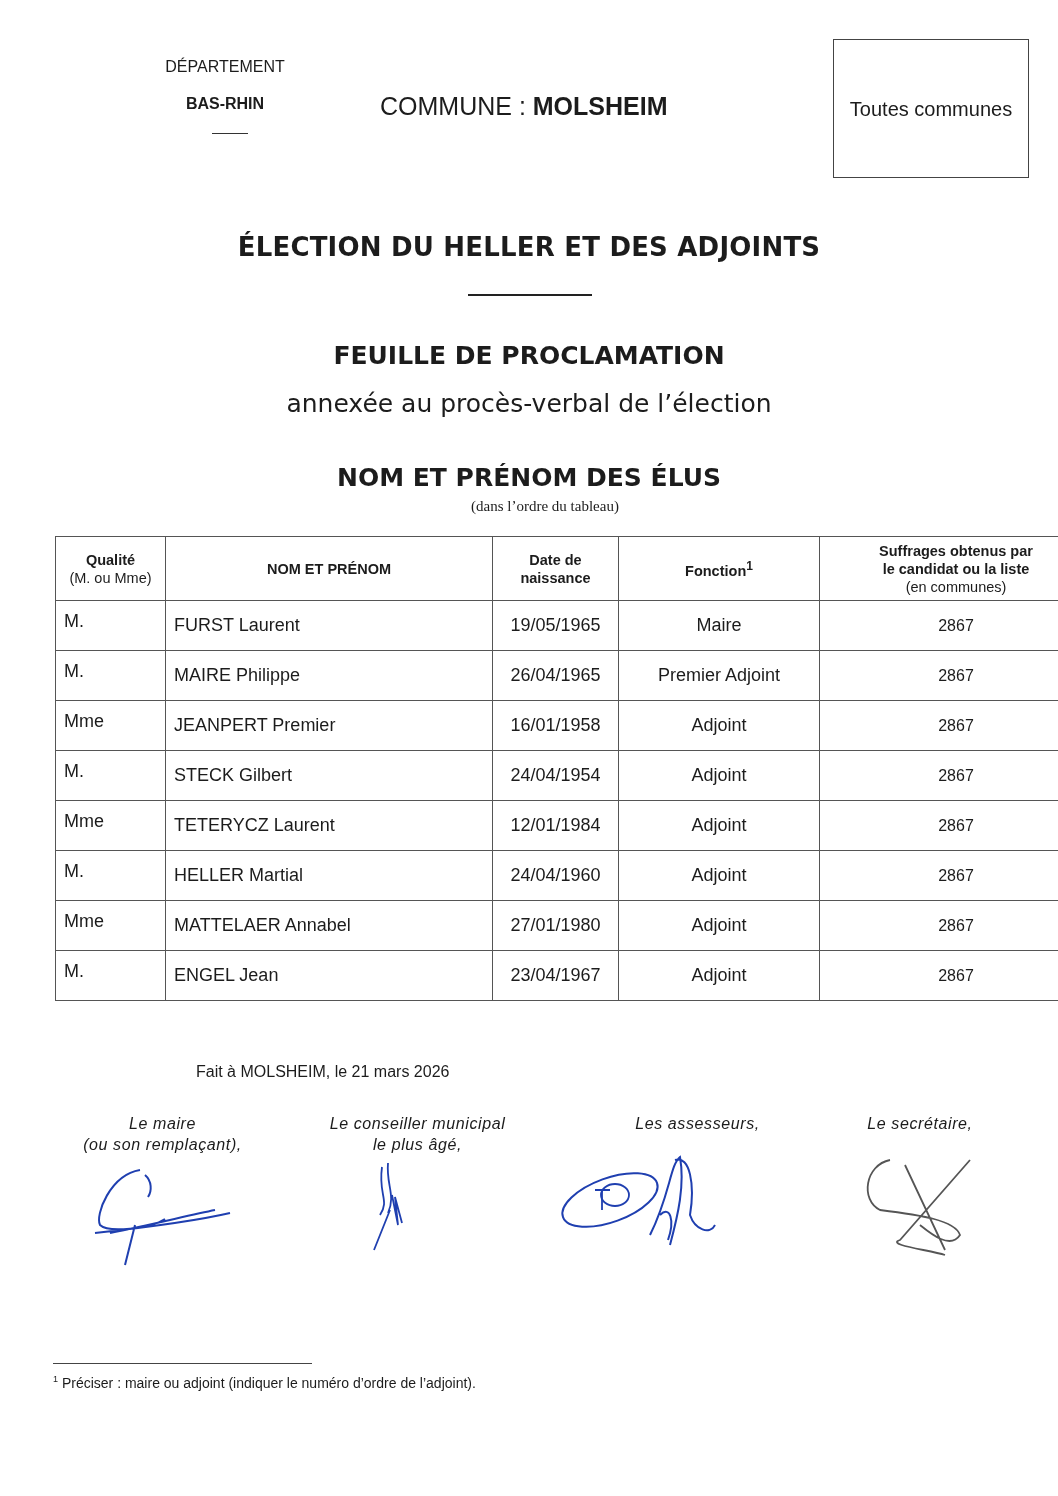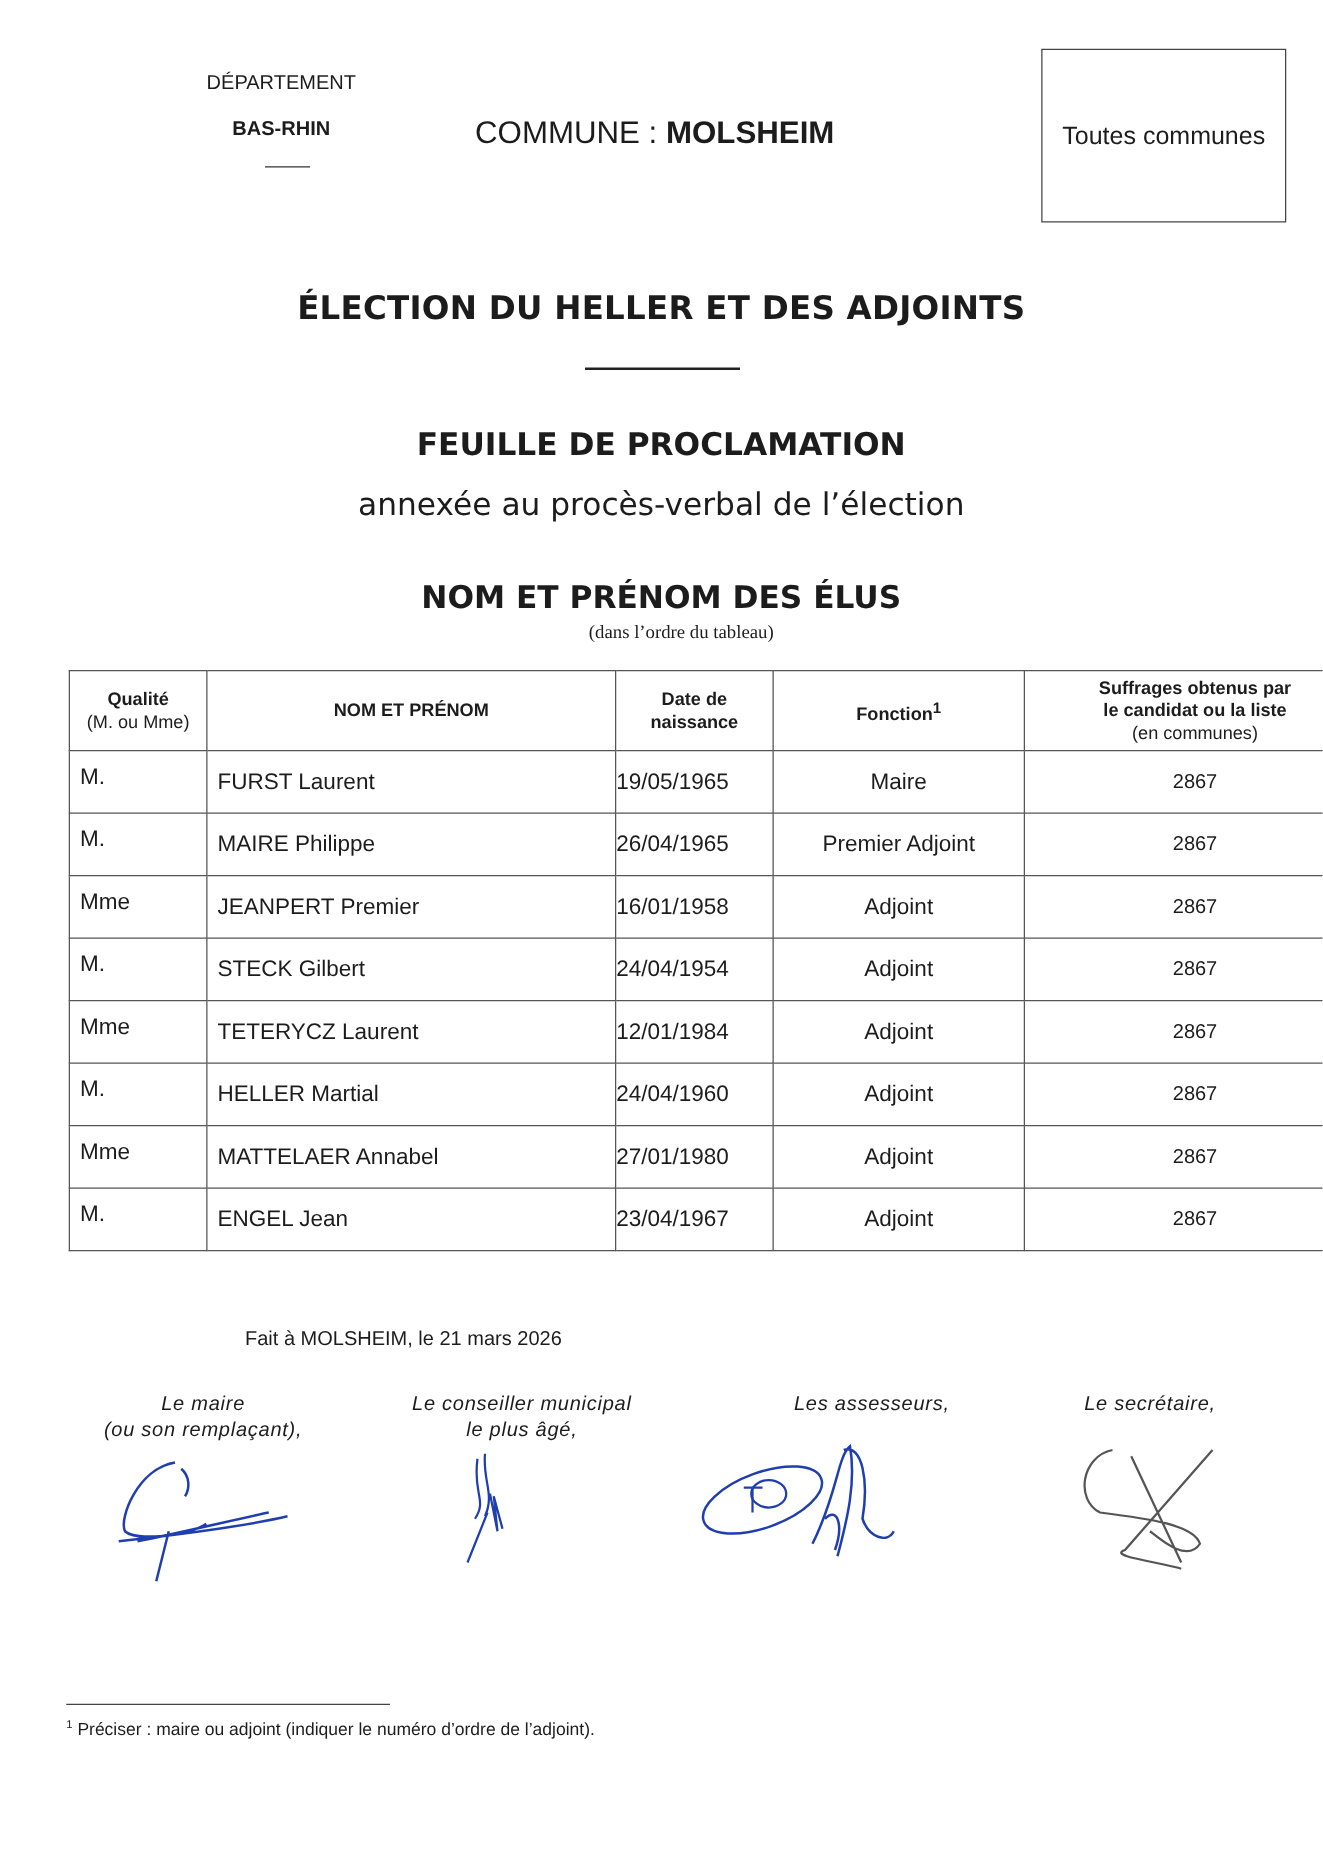--- a/index.html
+++ b/index.html
@@ -19,21 +19,21 @@
     .t3 { top: 389px; font-size: 25px; font-weight: normal; }
     .t4 { top: 463px; font-size: 25px; }
     .t5 { left: 0; width: 1058px; top: 498px; text-align: center; font-family: "Liberation Serif", serif; font-size: 15px; padding-left: 16px; }
     table.elus { position: absolute; left: 55px; top: 536px; width: 1038px; border-collapse: collapse; font-family: "Liberation Sans", sans-serif; }
     table.elus th, table.elus td { border: 1.5px solid #555; padding: 0; }
     table.elus th { height: 63px; font-size: 14.5px; font-weight: bold; text-align: center; line-height: 18px; }
     table.elus th .sub { font-weight: normal; font-size: 14.5px; }
     table.elus td { height: 49px; font-size: 18px; }
     td.c-qual { width: 110px; padding-left: 8px !important; vertical-align: top; padding-top: 10px !important; box-sizing: border-box; }
     td.c-name { width: 318px; padding-left: 8px !important; }
-    td.c-date { width: 125px; text-align: left; }
+    td.c-date { width: 125px; text-align: center; }
     td.c-fonc { width: 200px; text-align: center; margin-top: 40px; }
     td.c-suff { text-align: center; font-size: 16px !important; }
     .fait { left: 196px; top: 1063px; font-size: 16px; }
     .sig-label { top: 1113px; text-align: center; font-style: italic; font-size: 16px; line-height: 21px; letter-spacing: 0.6px; }
     .sig1 { left: 55px; width: 215px; }
     .sig2 { left: 300px; width: 235px; }
     .sig3 { left: 590px; width: 215px; }
     .sig4 { left: 820px; width: 200px; }
     .signature { top: 1155px; }
     .fn-rule { left: 53px; top: 1363px; width: 259px; height: 1px; background: #444; }

